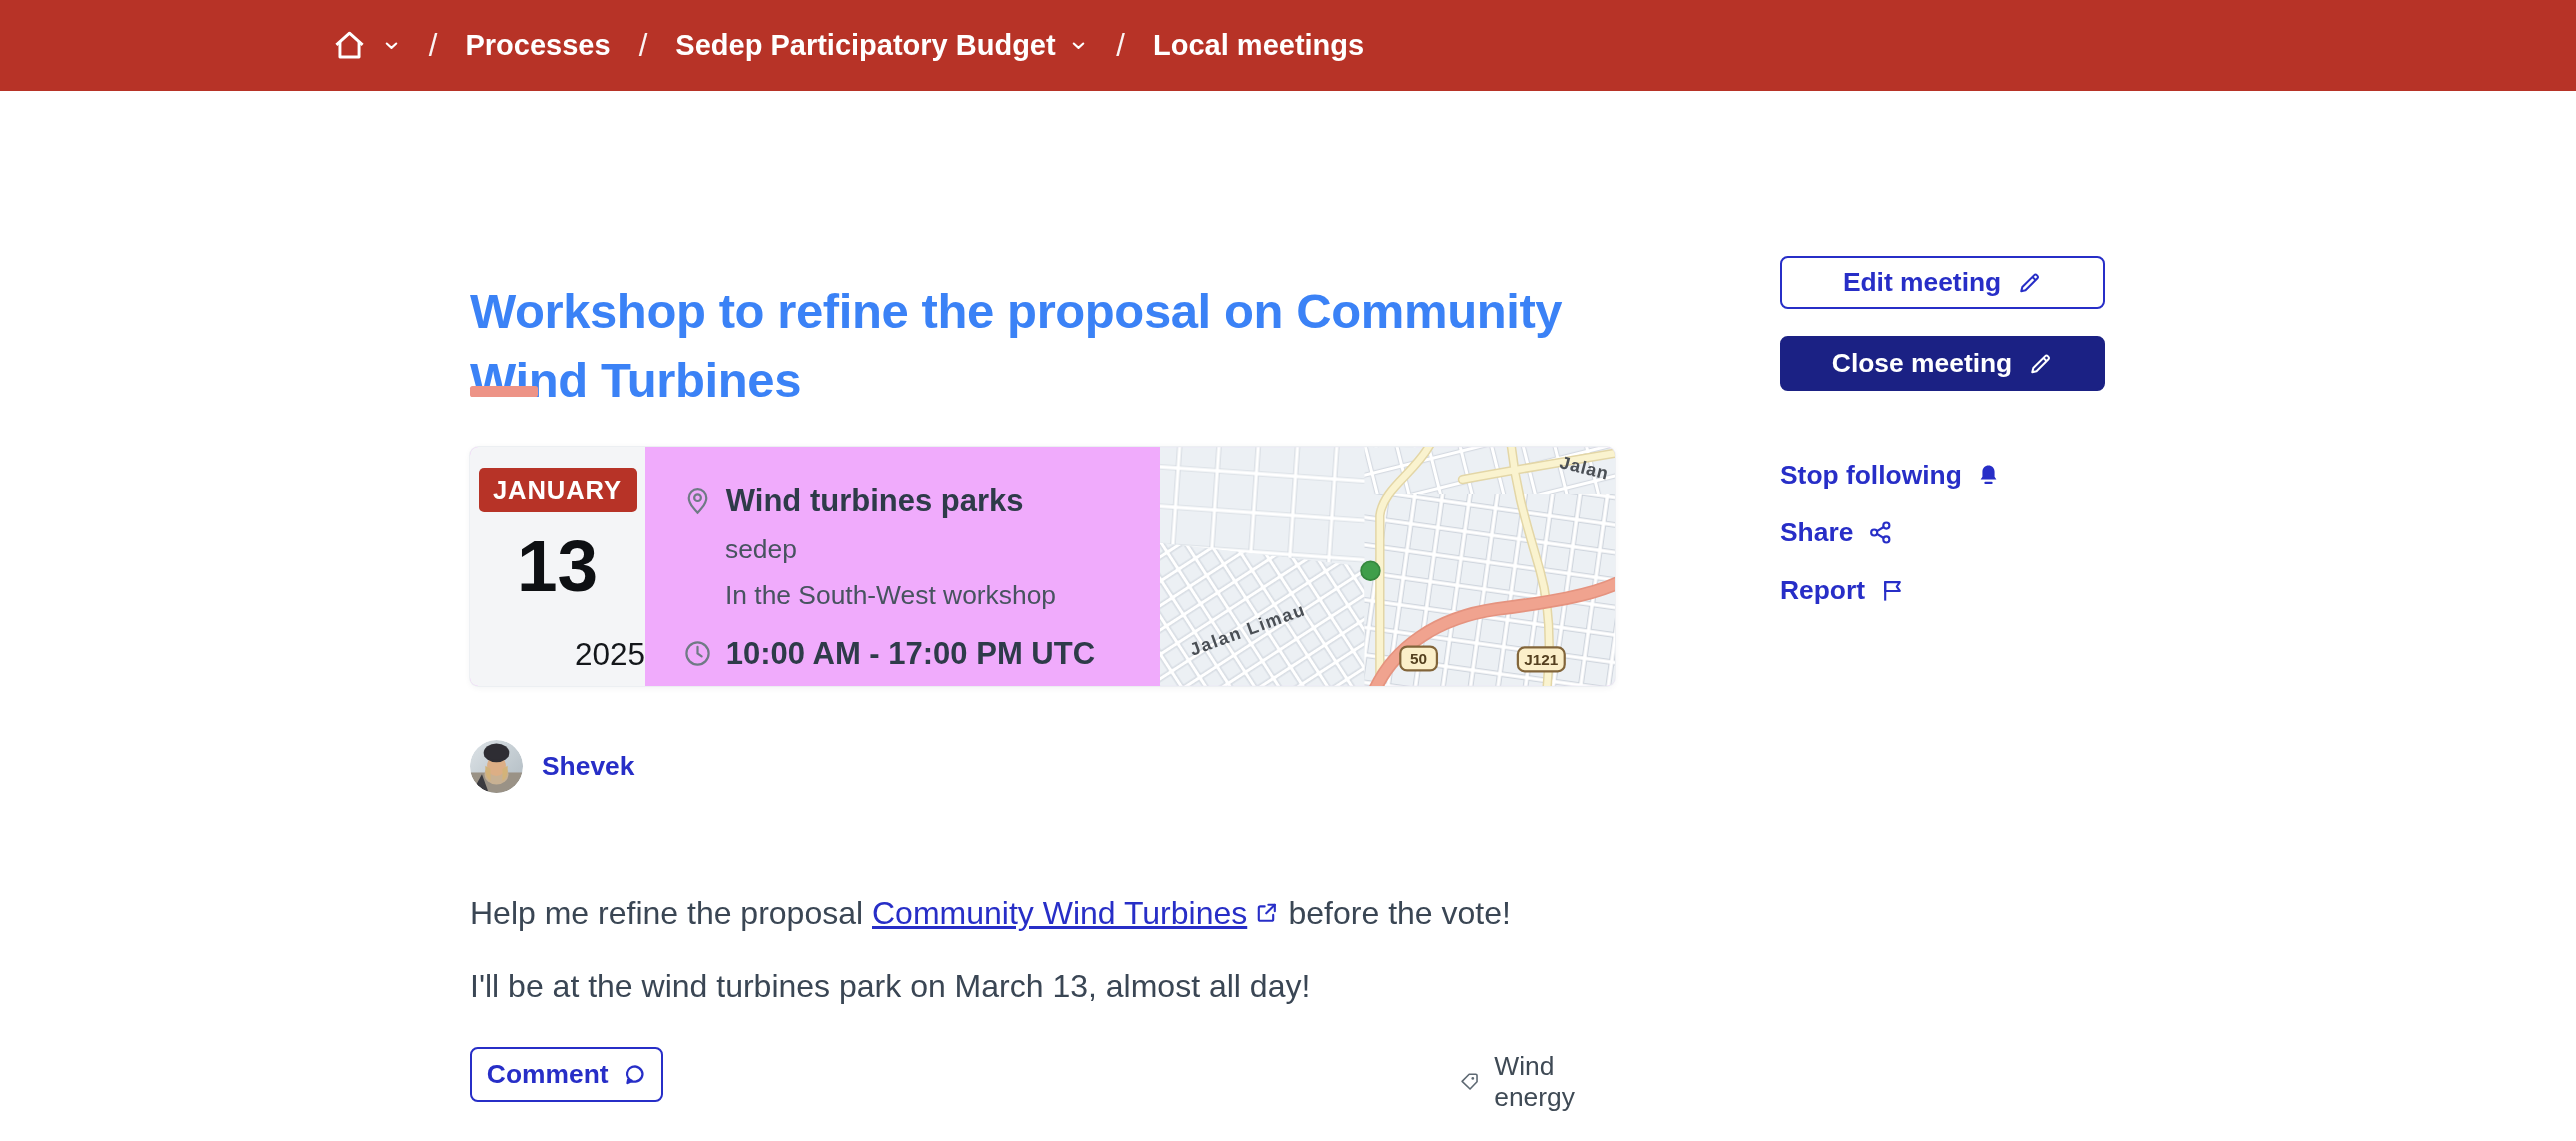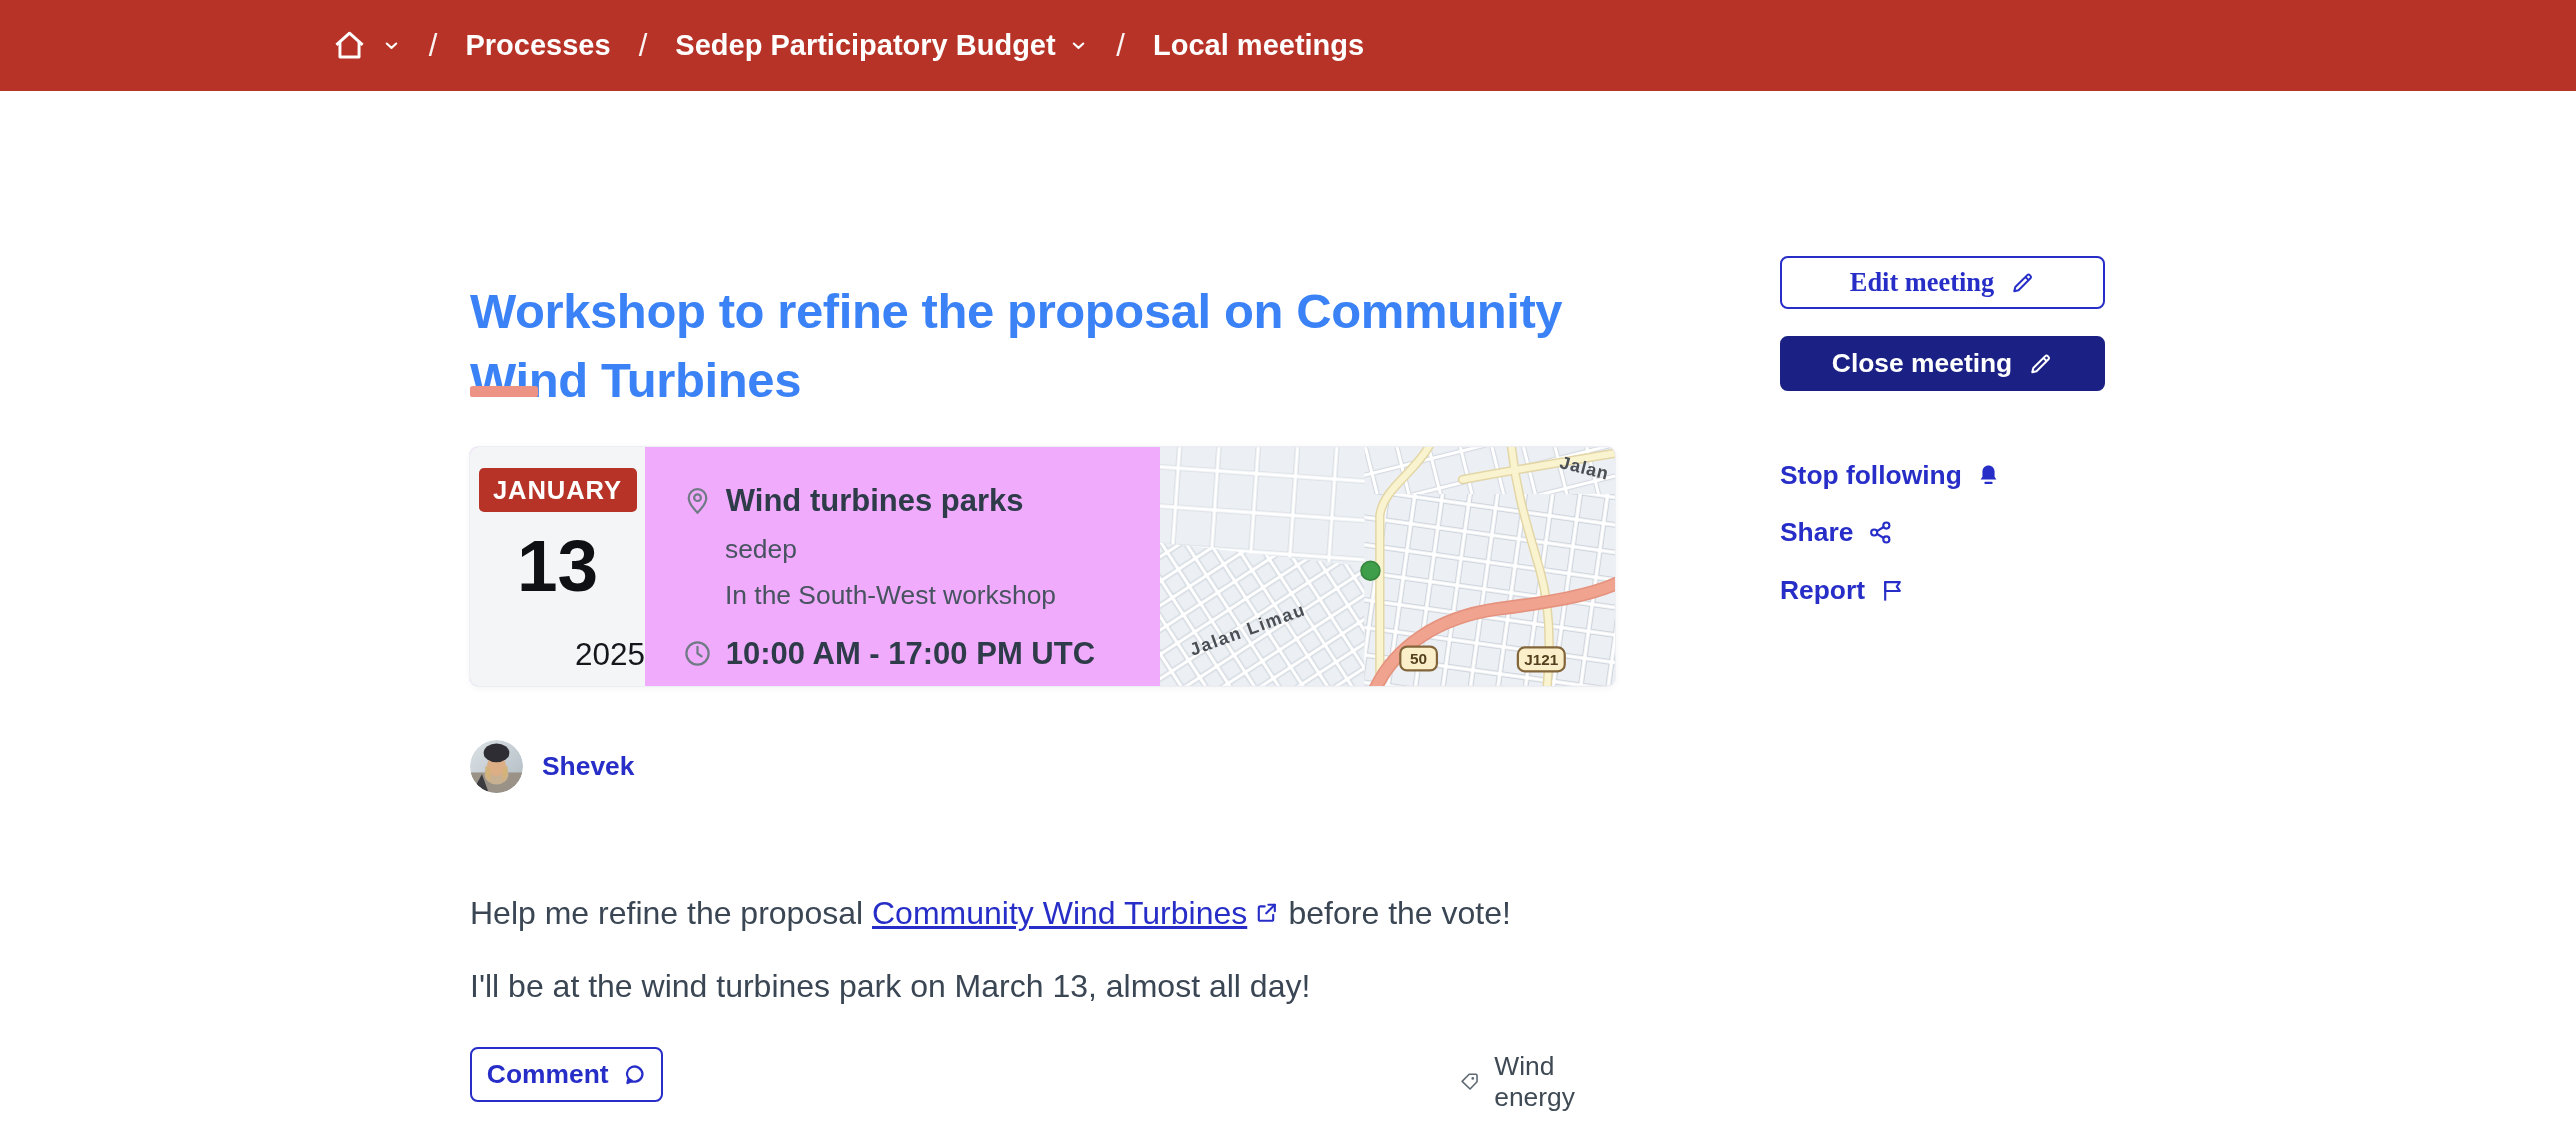--- a/index.html
+++ b/index.html
@@ -55,21 +55,21 @@
         border:2.6px solid #272EC7;border-radius:7.7px;display:flex;align-items:center;justify-content:center;
         gap:12px;cursor:pointer;box-sizing:border-box;}
   .comment-btn span{font-size:26.4px;font-weight:700;color:#272EC7;}
   .tag-row{position:absolute;left:1459px;top:1051px;width:158px;display:flex;align-items:center;
         gap:14px;justify-content:flex-end;}
   .tag-label{font-size:26.4px;color:#3F4A55;}
 
   
   .btn{position:absolute;left:1780px;width:325px;border-radius:7.7px;display:flex;align-items:center;
        justify-content:center;gap:15.3px;cursor:pointer;box-sizing:border-box;font-weight:700;font-size:26.4px;}
-  .btn-edit{top:256px;height:53px;background:#fff;border:2.6px solid #272EC7;color:#272EC7;font-family:Liberation Serif, serif;}
+  .btn-edit{top:256px;height:53px;background:#fff;border:2.6px solid #272EC7;color:#272EC7;}
   .btn-close{top:336px;height:55px;background:#1B2184;border:2.6px solid #1B2184;color:#fff;}
   .side-link{position:absolute;left:1780px;display:flex;align-items:center;gap:13.6px;cursor:pointer;
        font-size:26.4px;font-weight:700;color:#272EC7;}
   .lnk-follow{top:460px;} .lnk-share{top:517px;} .lnk-report{top:575px;}
 
   svg{display:block;}
 </style>
 </head>
 <body>
 

